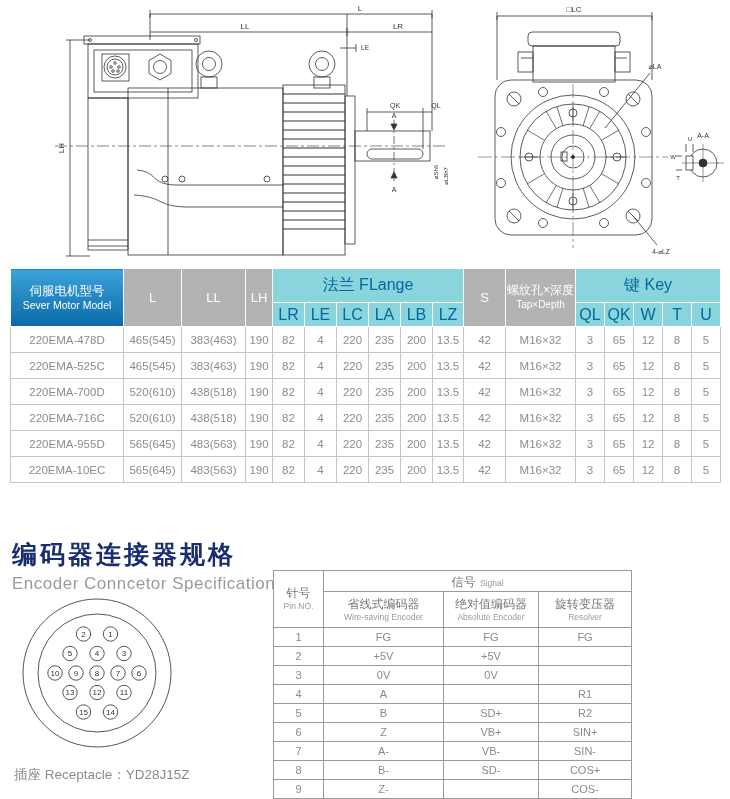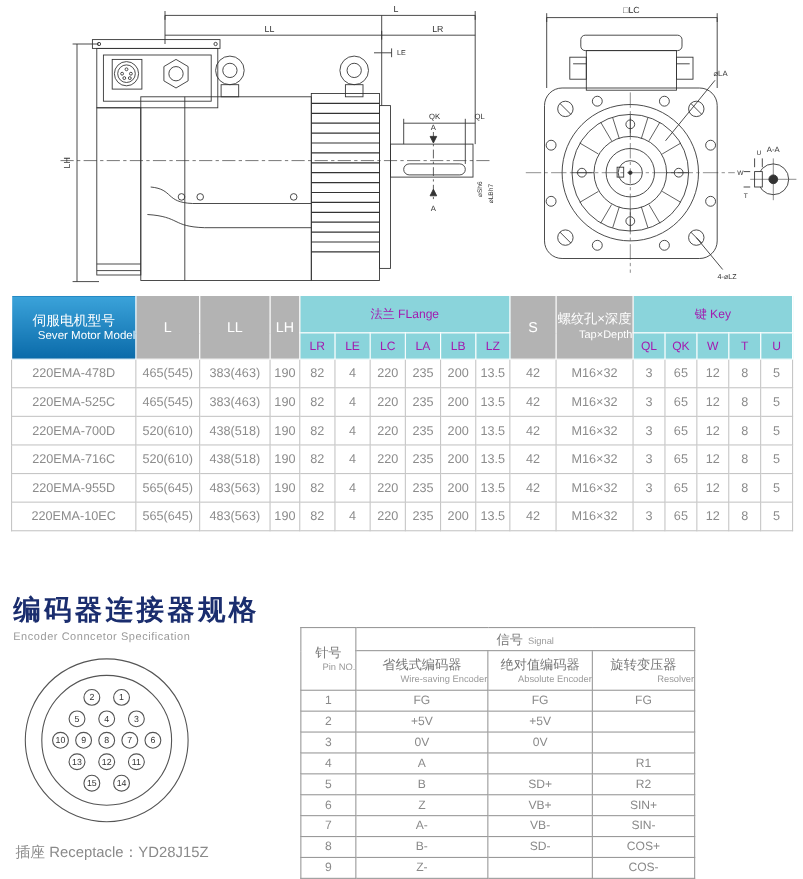--- a/index.html
+++ b/index.html
@@ -9,32 +9,32 @@
   .draw{position:absolute;top:0;left:0;}
 
   
   table.spec{position:absolute;left:10px;top:268px;width:710px;border-collapse:collapse;table-layout:fixed;}
   table.spec th,table.spec td{padding:0;text-align:center;vertical-align:middle;font-weight:normal;}
   table.spec thead th{border:1px solid #fff;}
   table.spec thead tr.h1 th{height:33px;}
   table.spec thead tr.h2 th{height:23px;}
   th.c-blue{background:linear-gradient(180deg,#3ba3da,#0a6aa9);color:#fff;}
   th.c-gray{background:#b3b3b3;color:#fff;font-size:13px;}
-  th.c-cyan{background:#8ad4db;color:#a21caf;font-size:11px;margin-left:40px;}
+  th.c-cyan{background:#8ad4db;color:#0369a1;font-size:16px;margin-left:40px;}
   th .cn{font-size:12px;line-height:1.3;text-align:center;}
-  th .en{font-size:10px;line-height:1.25;text-align:right;}
+  th .en{font-size:10px;line-height:1.25;}
   th.c-blue .cn{font-size:12.5px;} th.c-blue .en{font-size:10.5px;}
   table.spec tbody td{height:25px;border:1px solid #c6c6c6;background:#fff;
                       color:#8c8c8c;font-size:11.5px;}
   .notes{position:absolute;left:12px;top:486px;color:#8a8a8a;font-size:11.5px;line-height:1.35;}
 
   
   .enc-title{position:absolute;left:12px;top:538px;}
   .enc-title .cn{font-size:25px;font-weight:bold;color:#1a2d6e;letter-spacing:3px;}
-  .enc-title .en{font-size:10px;color:#9a9a9a;margin-top:3px;letter-spacing:0.5px;}
+  .enc-title .en{font-size:17px;color:#9a9a9a;margin-top:3px;letter-spacing:0.5px;}
   .connector{position:absolute;left:15px;top:592px;}
   .receptacle{position:absolute;left:14px;top:766px;color:#8a8a8a;font-size:13.5px;}
 
   table.pins{position:absolute;left:273px;top:570px;width:358px;border-collapse:collapse;table-layout:fixed;}
   table.pins th,table.pins td{border:1px solid #9a9a9a;padding:0;text-align:center;
                               vertical-align:middle;font-weight:normal;background:#fff;}
   table.pins thead tr.h1 th{height:20px;}
   table.pins thead tr.h2 th{height:35px;}
   table.pins .cn{font-size:12px;color:#777;line-height:1.25;}
   table.pins .en{font-size:8.5px;color:#9a9a9a;line-height:1.2;}

